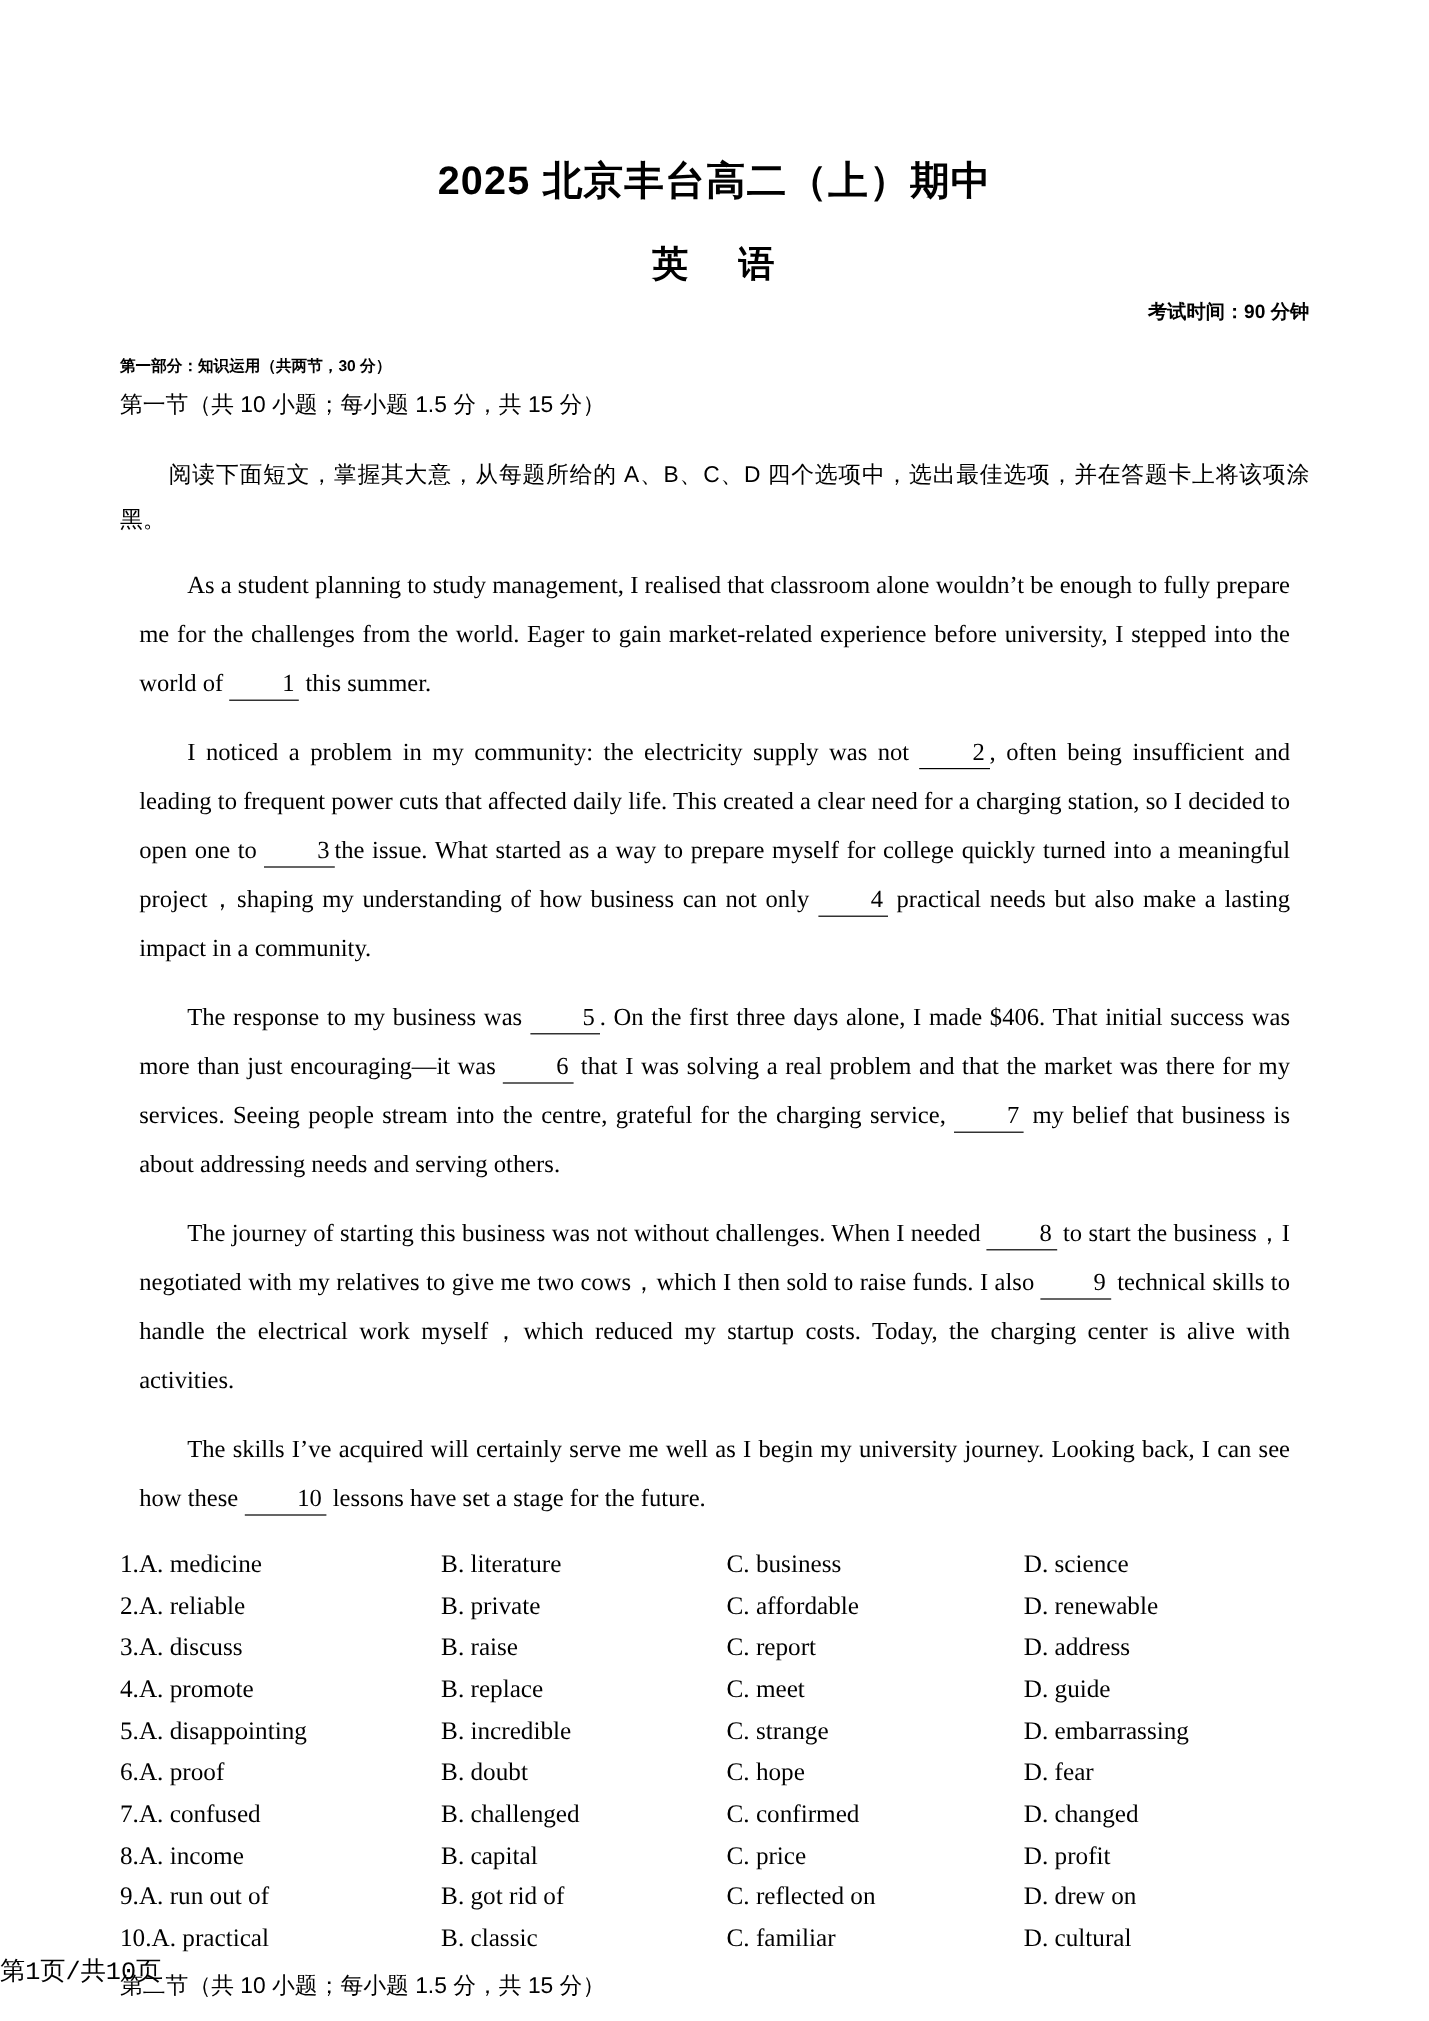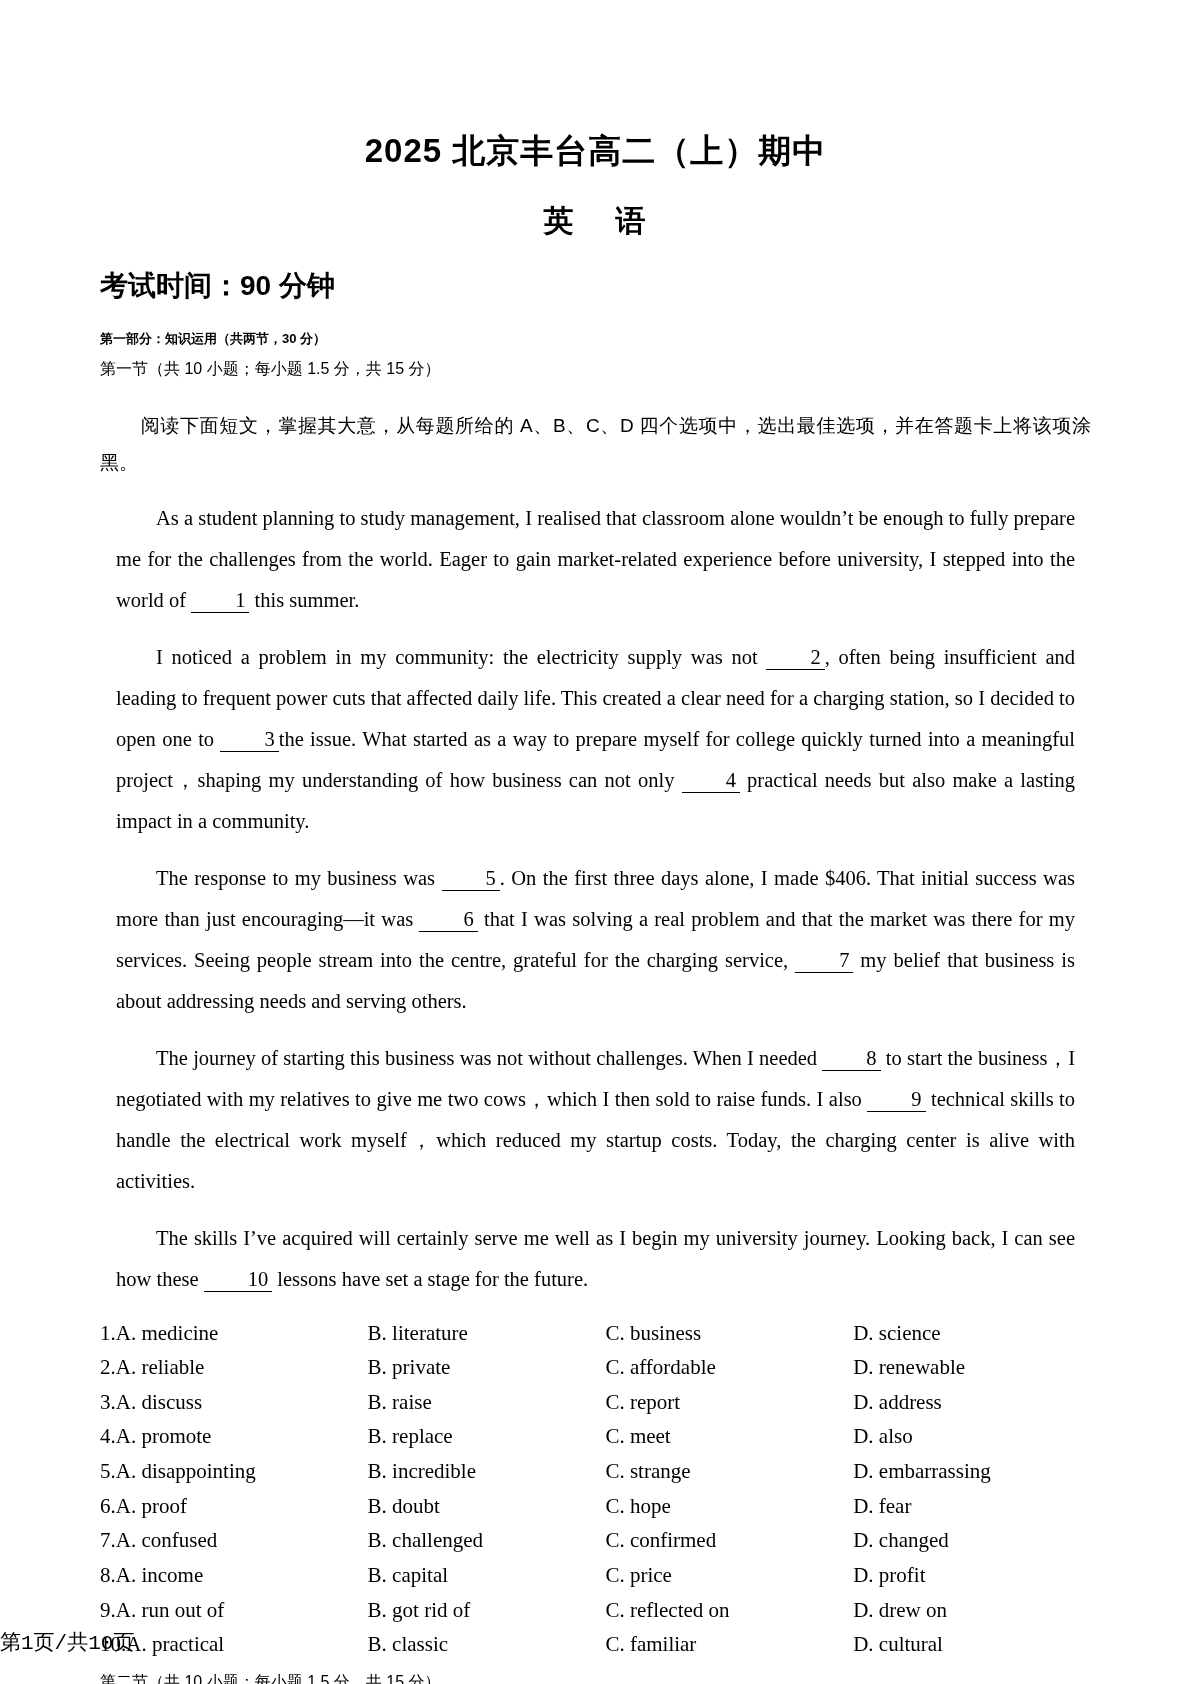--- a/index.html
+++ b/index.html
@@ -37,39 +37,39 @@
     text-align: center;
     font-family: "Liberation Sans", "DejaVu Sans", sans-serif;
     font-size: 30px;
     font-weight: 700;
     letter-spacing: 2px;
     margin: 22px 0 0 0;
     line-height: 1.5;
   }
   .doc-subject .gap { display: inline-block; width: 40px; }
   .doc-exam-time {
-    text-align: left;
-    font-family: "Liberation Sans", "DejaVu Sans", sans-serif;
-    font-size: 28px;
-    font-weight: 700;
-    margin: 22px 0 0 0;
+    text-align: right;
+    font-family: "Liberation Sans", "DejaVu Sans", sans-serif;
+    font-size: 16px;
+    font-weight: 700;
+    margin: 6px 0 0 0;
     line-height: 1.5;
   }
 
   
   .section-head {
     font-family: "Liberation Sans", "DejaVu Sans", sans-serif;
     font-size: 13px;
     font-weight: 700;
     margin-top: 22px;
     line-height: 1.55;
   }
   .subsection-head {
     font-family: "Liberation Sans", "DejaVu Sans", sans-serif;
-    font-size: 16px;
+    font-size: 19px;
     font-weight: 400;
     margin-top: 8px;
     line-height: 1.55;
   }
   .directions {
     font-family: "Liberation Sans", "DejaVu Sans", sans-serif;
     font-size: 19px;
     line-height: 1.95;
     margin-top: 26px;
     text-align: justify;
@@ -178,21 +178,21 @@
       <div class="col-a"><span>3.</span><span>A. discuss</span></div>
       <div class="col-b">B. raise</div>
       <div class="col-c">C. report</div>
       <div class="col-d">D. address</div>
     </div>
 
     <div class="opt-row">
       <div class="col-a"><span>4.</span><span>A. promote</span></div>
       <div class="col-b">B. replace</div>
       <div class="col-c">C. meet</div>
-      <div class="col-d">D. also</div>
+      <div class="col-d">D. guide</div>
     </div>
 
     <div class="opt-row">
       <div class="col-a"><span>5.</span><span>A. disappointing</span></div>
       <div class="col-b">B. incredible</div>
       <div class="col-c">C. strange</div>
       <div class="col-d">D. embarrassing</div>
     </div>
 
     <div class="opt-row">

